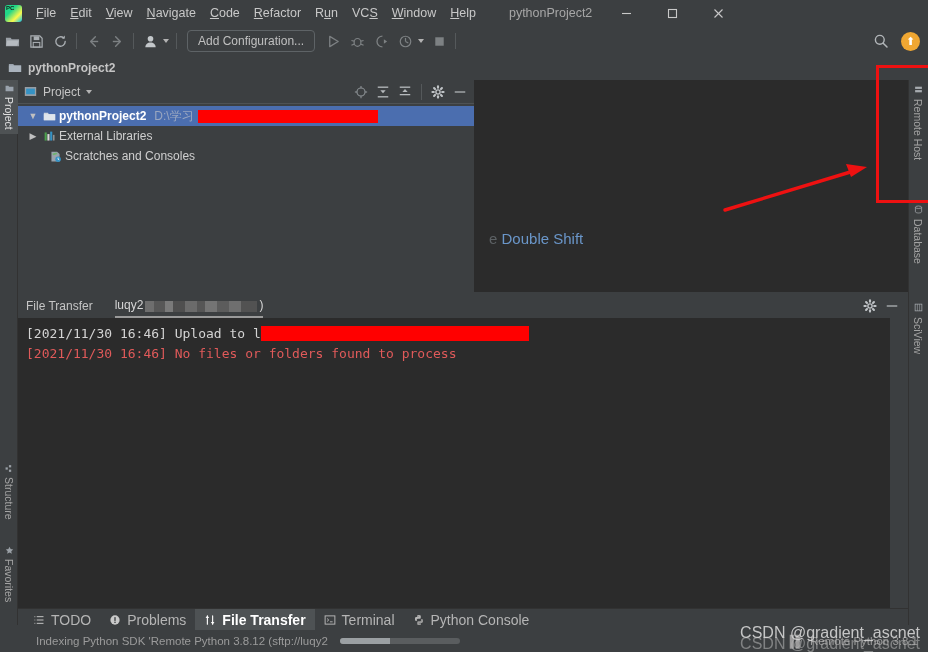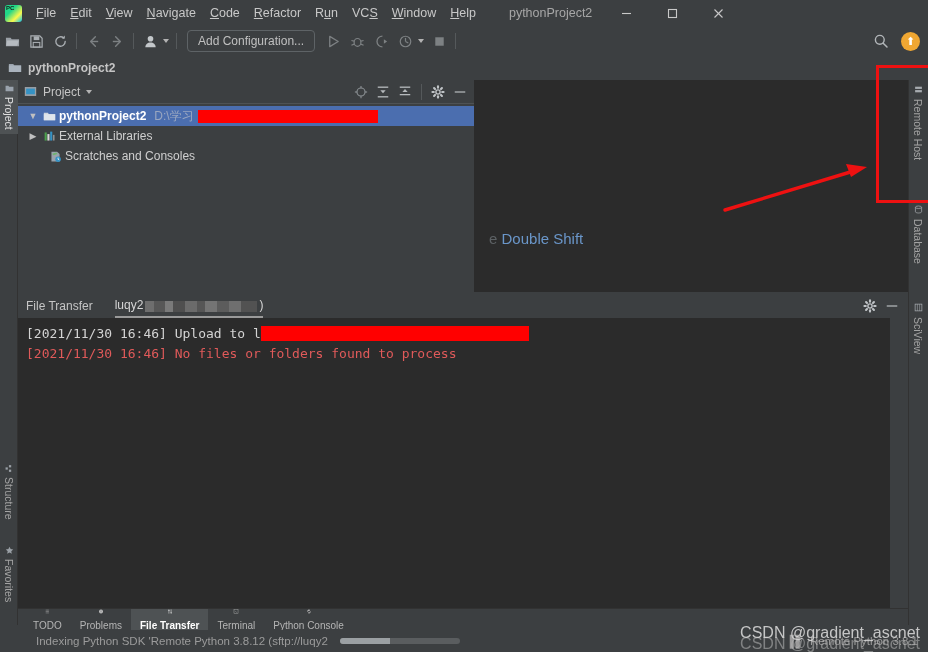--- a/index.html
+++ b/index.html
@@ -172,21 +172,21 @@
   }
 
   
   .bottom-bar {
     position: absolute; bottom: 22px; left: 18px; width: 890px; height: 22px;
     background: #3c3f41; display: flex; align-items: center; padding-left: 6px;
     border-top: 1px solid #323232;
   }
   .bt {
     display: flex; align-items: center; gap: 6px; height: 22px; padding: 0 9px;
-    font-size: 10px; color: #b5b5b5; white-space: nowrap; flex-direction: column;
+    font-size: 14px; color: #b5b5b5; white-space: nowrap;
   }
   .bt.active { background: #4e5254; color: #ffffff; font-weight: bold; }
 
   
   .status-bar {
     position: absolute; bottom: 0; left: 0; width: 928px; height: 22px;
     background: #3c3f41; display: flex; align-items: center; padding-left: 36px;
     font-size: 11.5px; color: #9b9b9b; overflow: hidden;
   }
   .progress-track {

